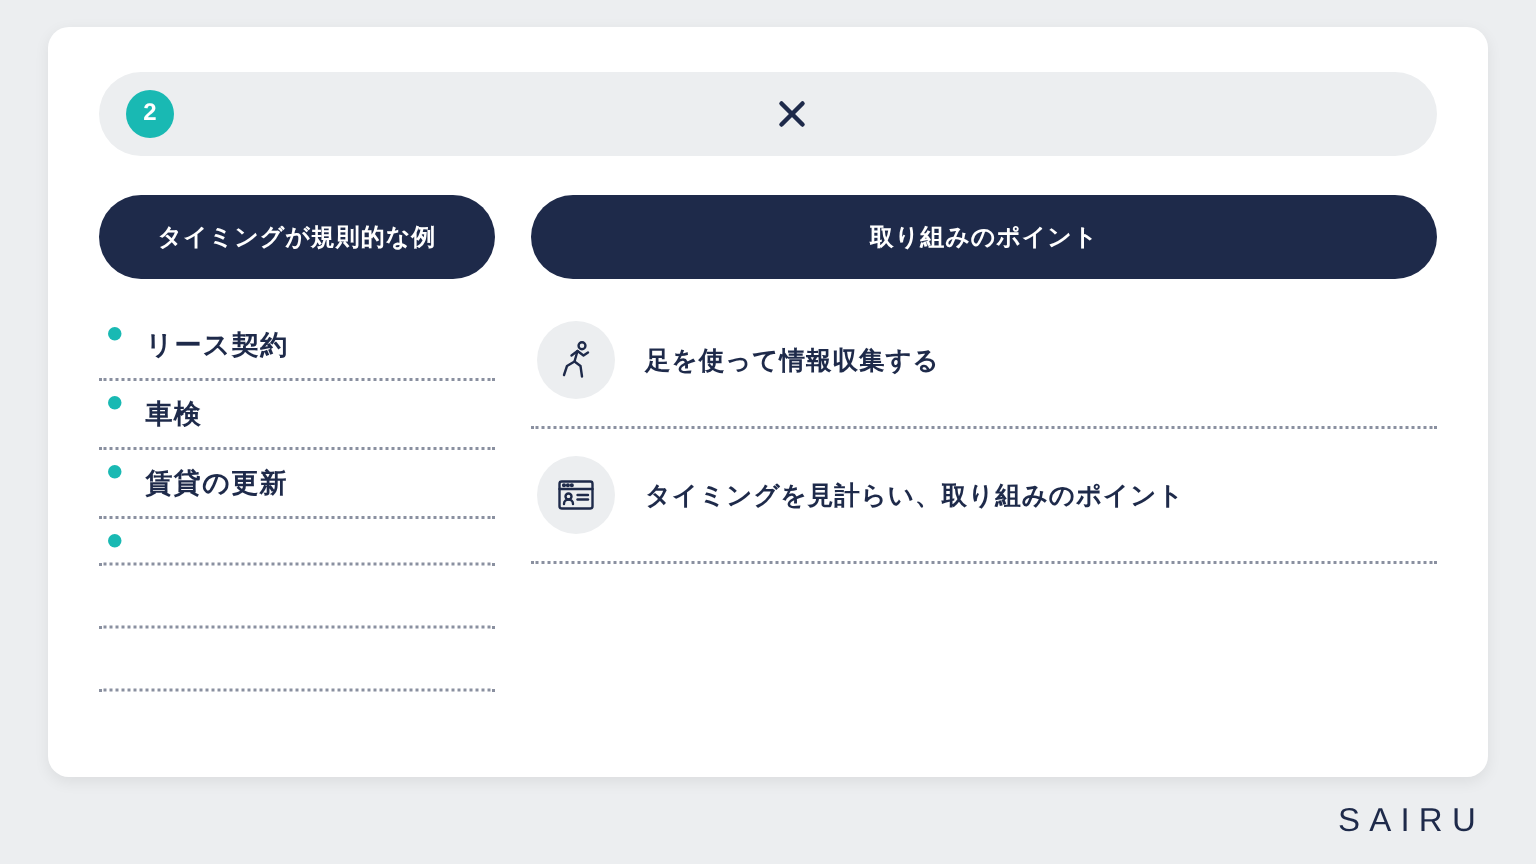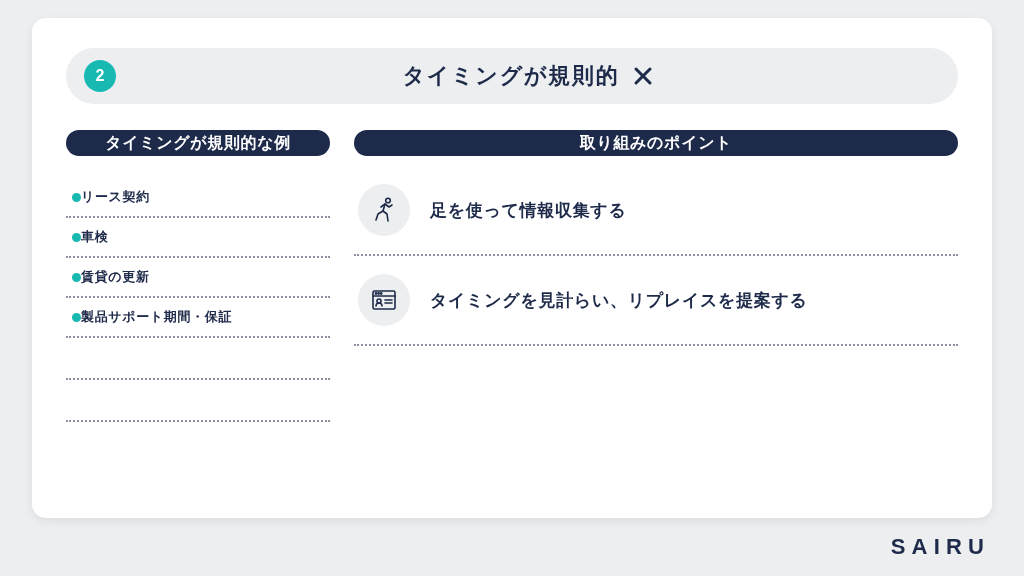--- a/index.html
+++ b/index.html
@@ -64,36 +64,36 @@
   .columns {
     display: flex;
     gap: 24px;
   }
   .col-left { width: 264px; }
   .col-right { flex: 1; }
   .pill {
     background: #1e2a4a;
     color: #fff;
     border-radius: 999px;
-    height: 26px;
+    height: 56px;
     display: flex;
     align-items: center;
     justify-content: center;
     font-size: 16px;
     font-weight: 700;
     letter-spacing: 0.04em;
     margin-bottom: 22px;
   }
   .bullet-list { list-style: none; }
   .bullet-list li {
     display: flex;
-    align-items: center;
-    gap: 0;
+    align-items: flex-start;
+    gap: 16px;
     padding: 10px 2px 10px 6px;
-    font-size: 13px;
+    font-size: 18px;
     font-weight: 600;
     color: #1e2a4a;
     letter-spacing: 0.05em;
     border-bottom: 2px dotted #8a90a0;
   }
   .bullet-dot {
     width: 9px;
     height: 9px;
     border-radius: 50%;
     background: #19b9b3;
@@ -125,37 +125,36 @@
     align-items: center;
     justify-content: center;
     flex-shrink: 0;
   }
   .icon-circle svg { display: block; }
   .brand {
     position: absolute;
     right: 34px;
     bottom: 16px;
     font-size: 22px;
-    font-weight: 700;
+    font-weight: 400;
     letter-spacing: 0.28em;
     color: #1e2a4a;
     text-align: right;
   }
 </style>
 </head>
 <body>
 
 <div class="card">
 
   <div class="title-bar">
     <div class="badge">
       <span>2</span>
     </div>
     <div class="title-text">
-      <span>タイミングが規則的</span>
       <span class="x-mark">
         <svg width="20" height="20" viewBox="0 0 20 20">
           <line x1="3" y1="3" x2="17" y2="17" stroke="#1e2a4a" stroke-width="3" stroke-linecap="round"></line>
           <line x1="17" y1="3" x2="3" y2="17" stroke="#1e2a4a" stroke-width="3" stroke-linecap="round"></line>
         </svg>
       </span>
     </div>
   </div>
 
   <div class="columns">
@@ -172,21 +171,20 @@
         <li>
           <span class="bullet-dot"></span>
           <span>車検</span>
         </li>
         <li>
           <span class="bullet-dot"></span>
           <span>賃貸の更新</span>
         </li>
         <li>
           <span class="bullet-dot"></span>
-          <span>製品サポート期間・保証</span>
         </li>
       </ul>
       <div class="empty-rows">
         <div></div>
         <div></div>
       </div>
     </div>
 
     <div class="col-right">
       <div class="pill">
@@ -211,21 +209,21 @@
               <line x1="4" y1="11" x2="26" y2="11"></line>
               <circle cx="7" cy="8.5" r="0.6" fill="#1e2a4a"></circle>
               <circle cx="9.6" cy="8.5" r="0.6" fill="#1e2a4a"></circle>
               <circle cx="12.2" cy="8.5" r="0.6" fill="#1e2a4a"></circle>
               <circle cx="10" cy="16" r="2"></circle>
               <path d="M7 21 c0-1.8 1.5-3 3-3 s3 1.2 3 3"></path>
               <line x1="16" y1="15" x2="23" y2="15"></line>
               <line x1="16" y1="18" x2="23" y2="18"></line>
             </svg>
           </span>
-          <span>タイミングを見計らい、リプレイスを提案する</span>
+          <span>タイミングを見計らい、取り組みのポイント</span>
         </li>
       </ul>
     </div>
 
   </div>
 </div>
 
 <div class="brand">
   <span>SAIRU</span>
 </div>

